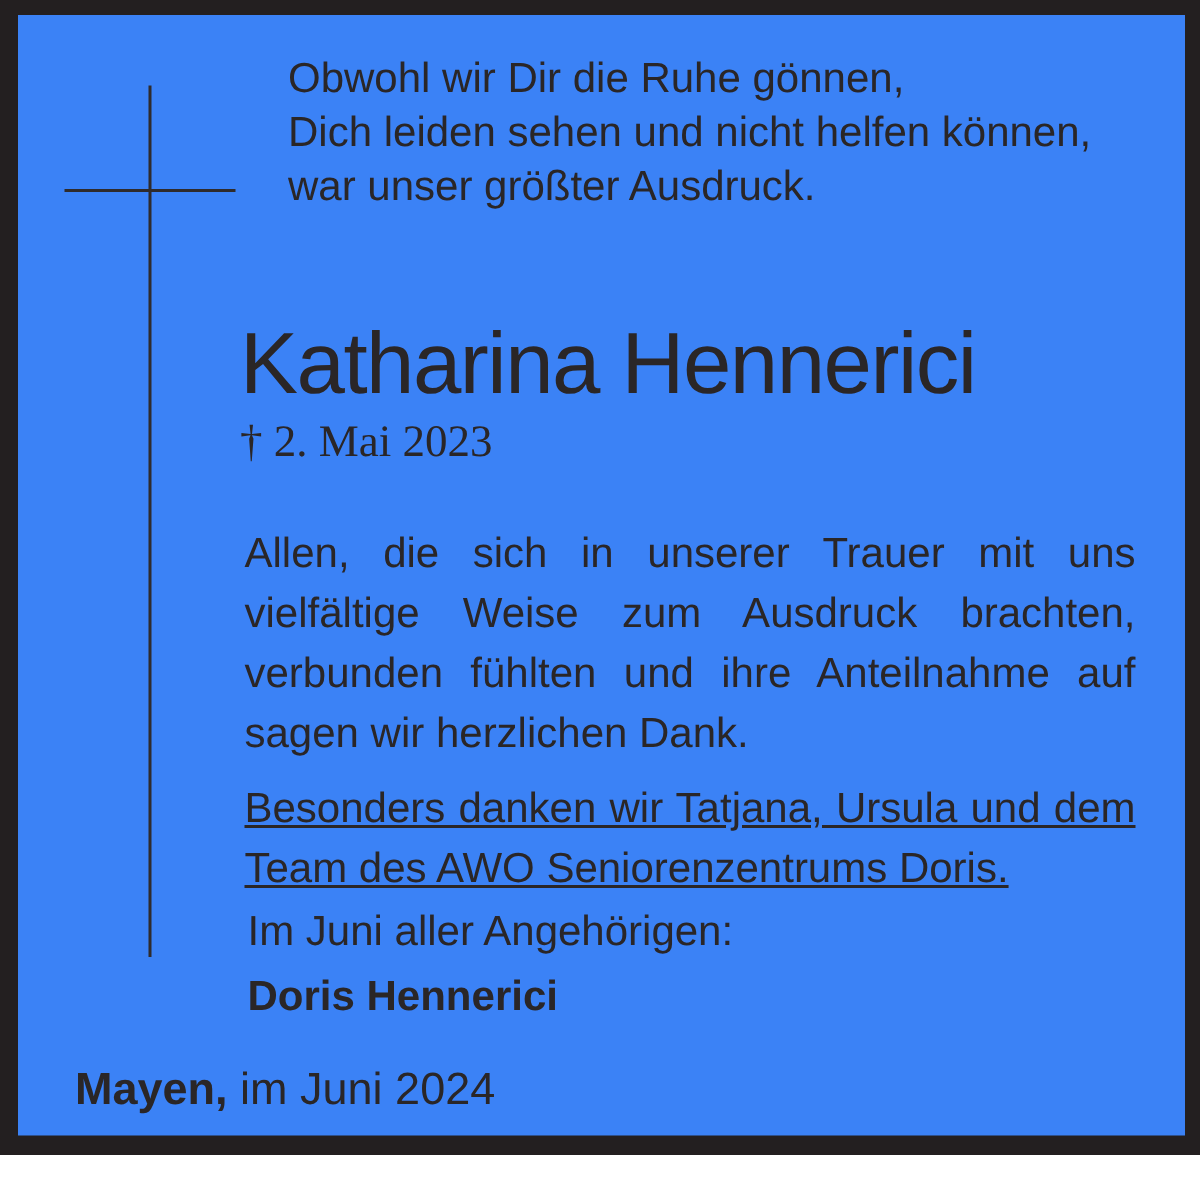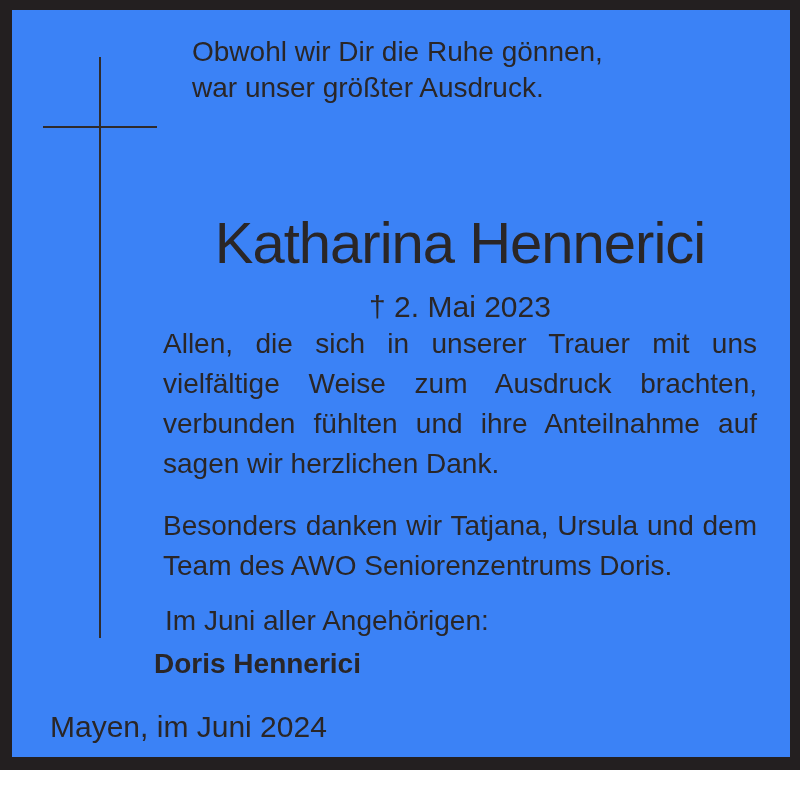--- a/index.html
+++ b/index.html
@@ -44,87 +44,89 @@
     width: 580px;
     font-size: 28px;
     line-height: 36px;
     white-space: nowrap;
   }
 
   .name-block {
     left: 148px;
     top: 204px;
     width: 600px;
-    text-align: center;
   }
   .deceased-name {
     font-size: 58px;
     line-height: 58px;
     letter-spacing: -1px;
     white-space: nowrap;
   }
   .death-date {
     font-size: 30px;
     line-height: 34px;
-    margin-top: 18px;
+    margin-top: 6px;
+    font-family: Liberation Serif, serif;
   }
 
   .para {
     left: 151px;
     width: 594px;
     font-size: 28px;
     line-height: 40px;
+    margin-top: 25px;
   }
   .para-1 { top: 314px; }
-  .para-2 { top: 496px; }
+  .para-2 { top: 484px; text-decoration: underline; }
   .jline {
     text-align: justify;
     text-align-last: justify;
   }
   .lline {
     text-align: right;
     text-align-last: left;
   }
 
   .closing-line {
     left: 153px;
     top: 593px;
     font-size: 28px;
     line-height: 36px;
     white-space: nowrap;
   }
   .signature {
-    left: 142px;
+    left: 153px;
     top: 636px;
     font-size: 28px;
     line-height: 36px;
     font-weight: bold;
     white-space: nowrap;
   }
   .city-line {
     left: 38px;
     top: 699px;
     font-size: 30px;
     line-height: 36px;
     white-space: nowrap;
   }
-  .city-line .place { font-weight: normal; }
+  .city-line .place { font-weight: bold; }
 </style>
 </head>
 <body>
 
 <div class="page">
 
   <div>
     <div class="abs cross-v"></div>
     <div class="abs cross-h"></div>
   </div>
 
   <div class="abs verse">
     <div>Obwohl wir Dir die Ruhe gönnen,</div>
+    <div>Dich leiden sehen und nicht helfen können,</div>
     <div>war unser größter Ausdruck.</div>
   </div>
 
   <div class="abs name-block">
     <div class="deceased-name">Katharina Hennerici</div>
     <div class="death-date">† 2. Mai 2023</div>
   </div>
 
   <div class="abs para para-1">
     <div class="jline">Allen, die sich in unserer Trauer mit uns</div>

